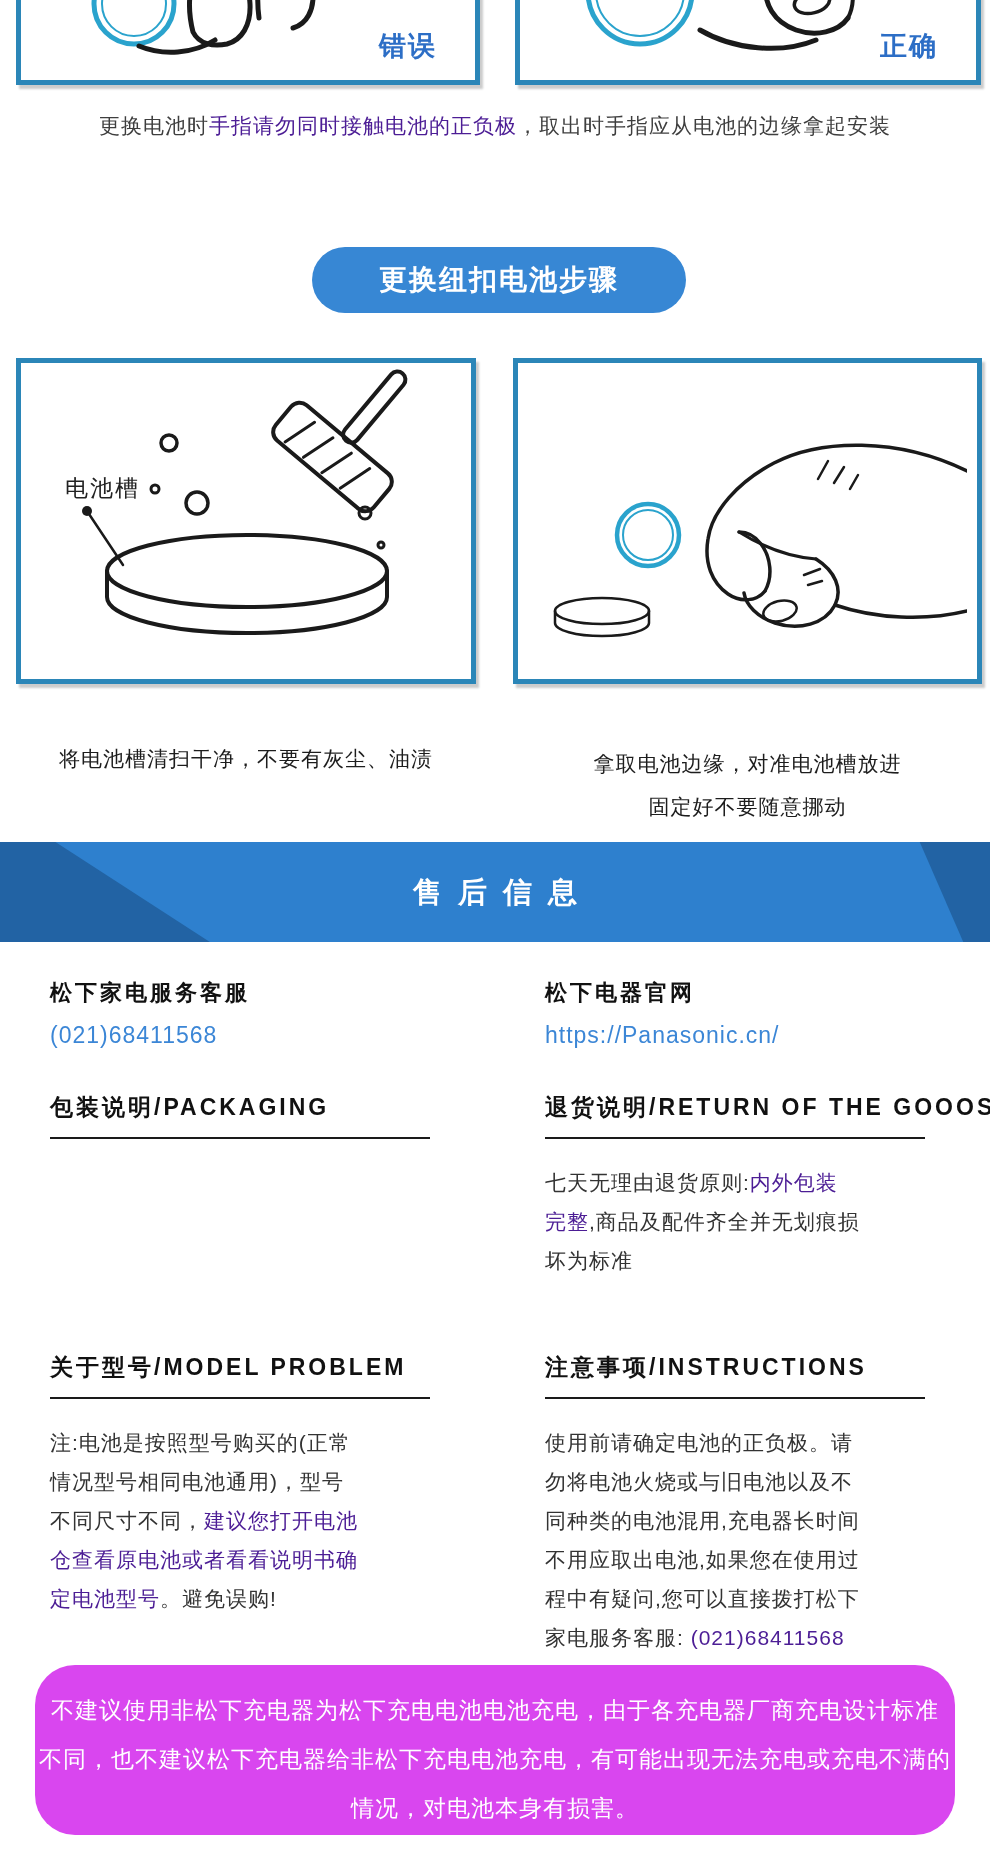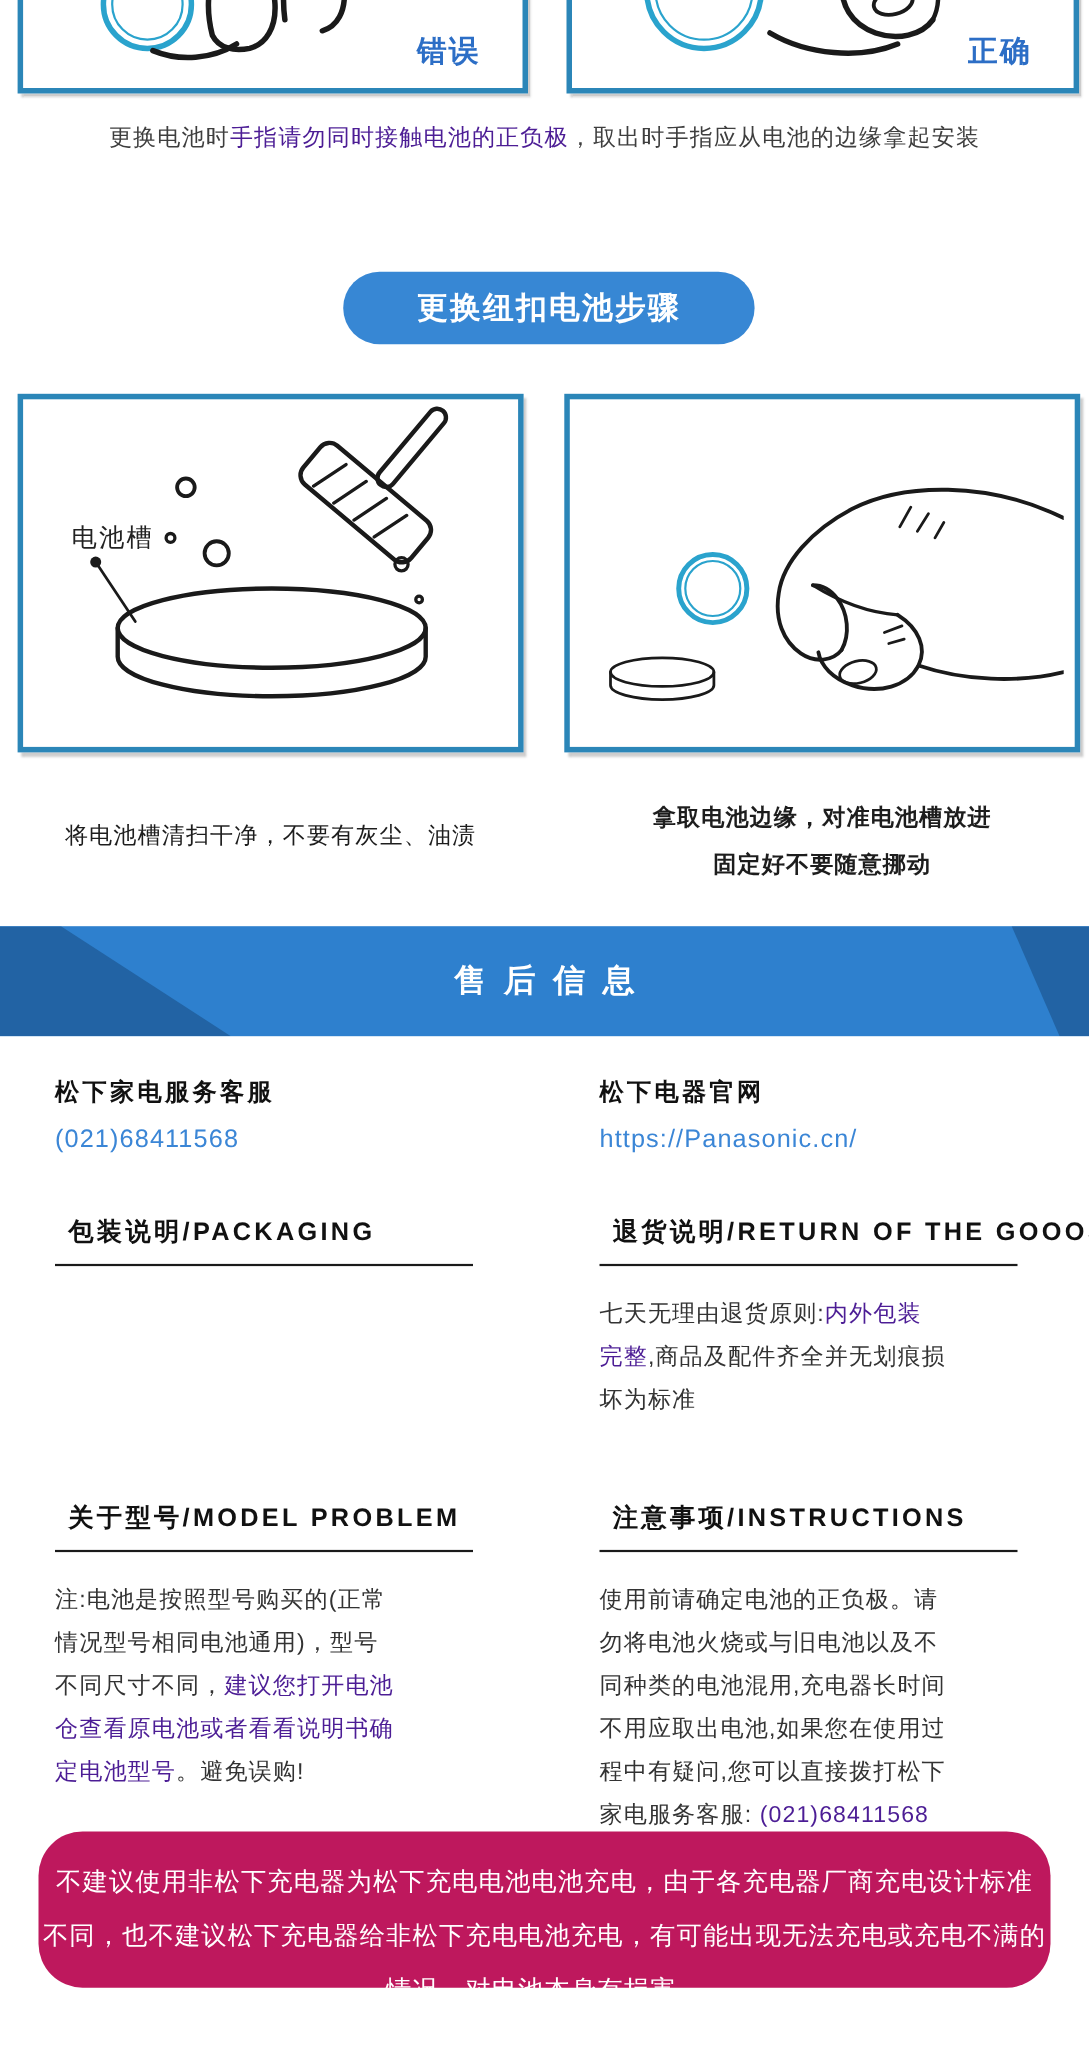--- a/index.html
+++ b/index.html
@@ -26,21 +26,21 @@
 
   
   .step-box { position:absolute; top:358px; height:316px; background:#fff;
               border:5px solid #2b86b8; box-shadow:3px 4px 2px rgba(110,110,110,.35); }
   .step-box.left  { left:16px;  width:450px; }
   .step-box.right { left:513px; width:459px; }
   .slot-label { position:absolute; left:44px; top:110px; font-size:23px; color:#222; letter-spacing:2px; }
 
   .caption { position:absolute; text-align:center; font-size:21px; color:#1d1d1d; letter-spacing:1px; }
   .caption.left  { top:745px; left:16px;  width:460px; }
-  .caption.right { top:722px; left:513px; width:469px; line-height:43px;font-weight:bold; }
+  .caption.right { top:742px; left:513px; width:469px; line-height:43px; }
 
   
   .banner { position:absolute; top:842px; left:0; width:990px; height:100px; background:#2e80ce; overflow:hidden; }
   .banner .accent-left  { position:absolute; inset:0; background:#2263a4;
           clip-path:polygon(0 0, 5.6% 0, 21.2% 100%, 0 100%); }
   .banner .accent-right { position:absolute; inset:0; background:#2263a4;
           clip-path:polygon(92.9% 0, 100% 0, 100% 100%, 97.3% 100%); }
   .banner-title { position:relative; width:100%; text-align:center; line-height:100px;
                   color:#fff; font-size:29px; font-weight:bold; letter-spacing:16px; text-indent:16px; }
 
@@ -49,28 +49,28 @@
   .contact-value { position:absolute; font-size:23px; color:#3b86d6; letter-spacing:1px; }
   .ct-l { left:50px;  top:978px; }  .cv-l { left:50px;  top:1022px; }
   .ct-r { left:545px; top:978px; }  .cv-r { left:545px; top:1022px; }
 
   
   .section { position:absolute; }
   .s-packaging    { left:50px;  top:1092px; width:430px; }
   .s-returns      { left:545px; top:1092px; width:440px; }
   .s-model        { left:50px;  top:1352px; width:430px; }
   .s-instructions { left:545px; top:1352px; width:440px; }
-  .section h3 { margin:12px; font-size:23px; font-weight:bold; color:#111; letter-spacing:3px; white-space:nowrap; }
+  .section h3 { margin:0; font-size:23px; font-weight:bold; color:#111; letter-spacing:3px; white-space:nowrap; }
   .rule { width:380px; height:2px; background:#1a1a1a; margin-top:14px; }
   .sec-body { margin-top:24px; font-size:21px; line-height:39px; color:#333; letter-spacing:1px; }
   .hl { color:#4c1d95; }
 
   
-  .notice { position:absolute; top:1665px; left:35px; width:920px; height:142px; border-radius:40px;
-            background:#be185d; color:#fff; text-align:center; font-size:23px; line-height:49px;
+  .notice { position:absolute; top:1665px; left:35px; width:920px; height:170px; border-radius:40px;
+            background:#d946ef; color:#fff; text-align:center; font-size:23px; line-height:49px;
             letter-spacing:1px; padding-top:21px; box-sizing:border-box; }
 
   
   .ink   { stroke:#1a1a1a; fill:none; stroke-linecap:round; stroke-linejoin:round; }
   .teal  { stroke:#2aa3cd; fill:none; }
   .tline { white-space:nowrap; }
 </style>
 </head>
 <body>
 

